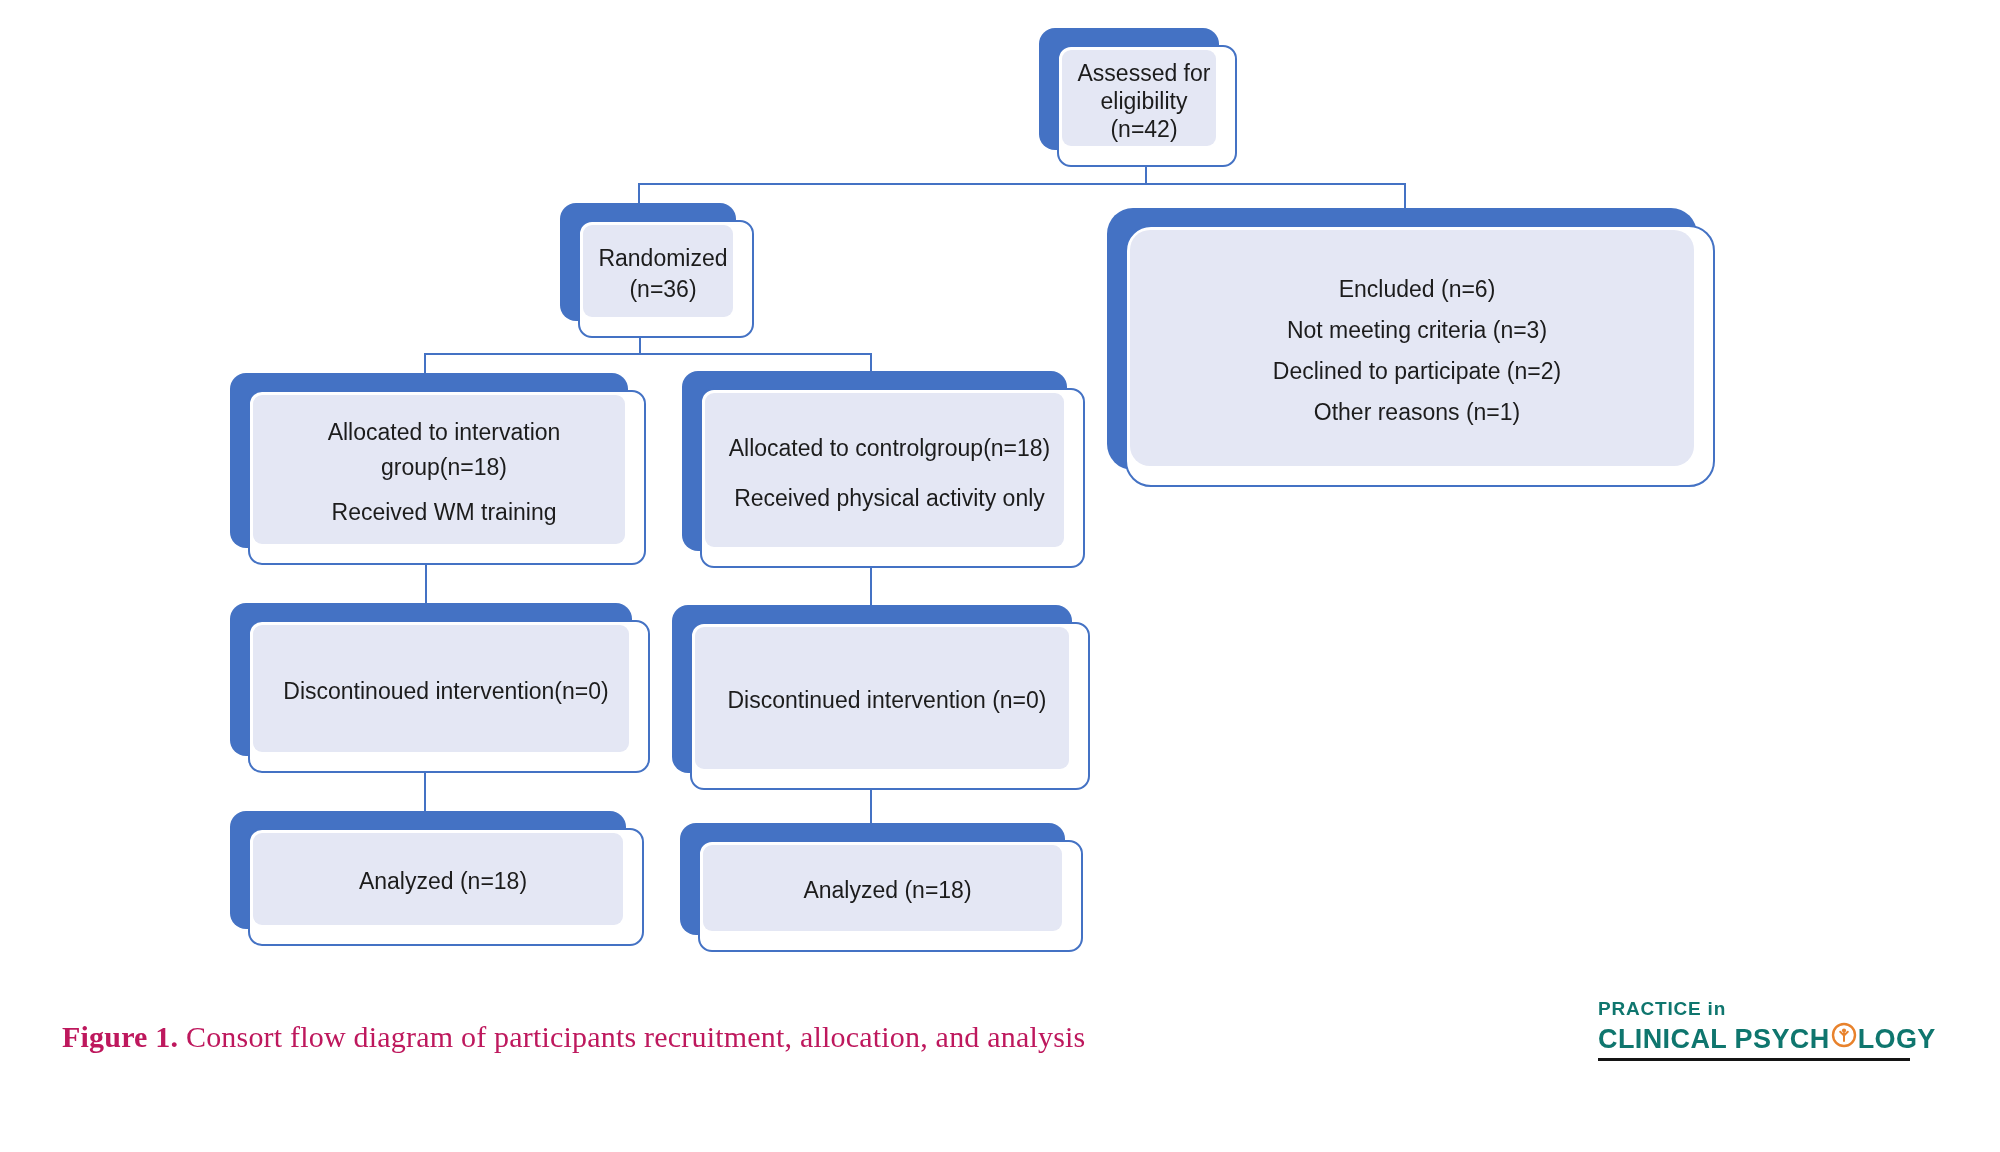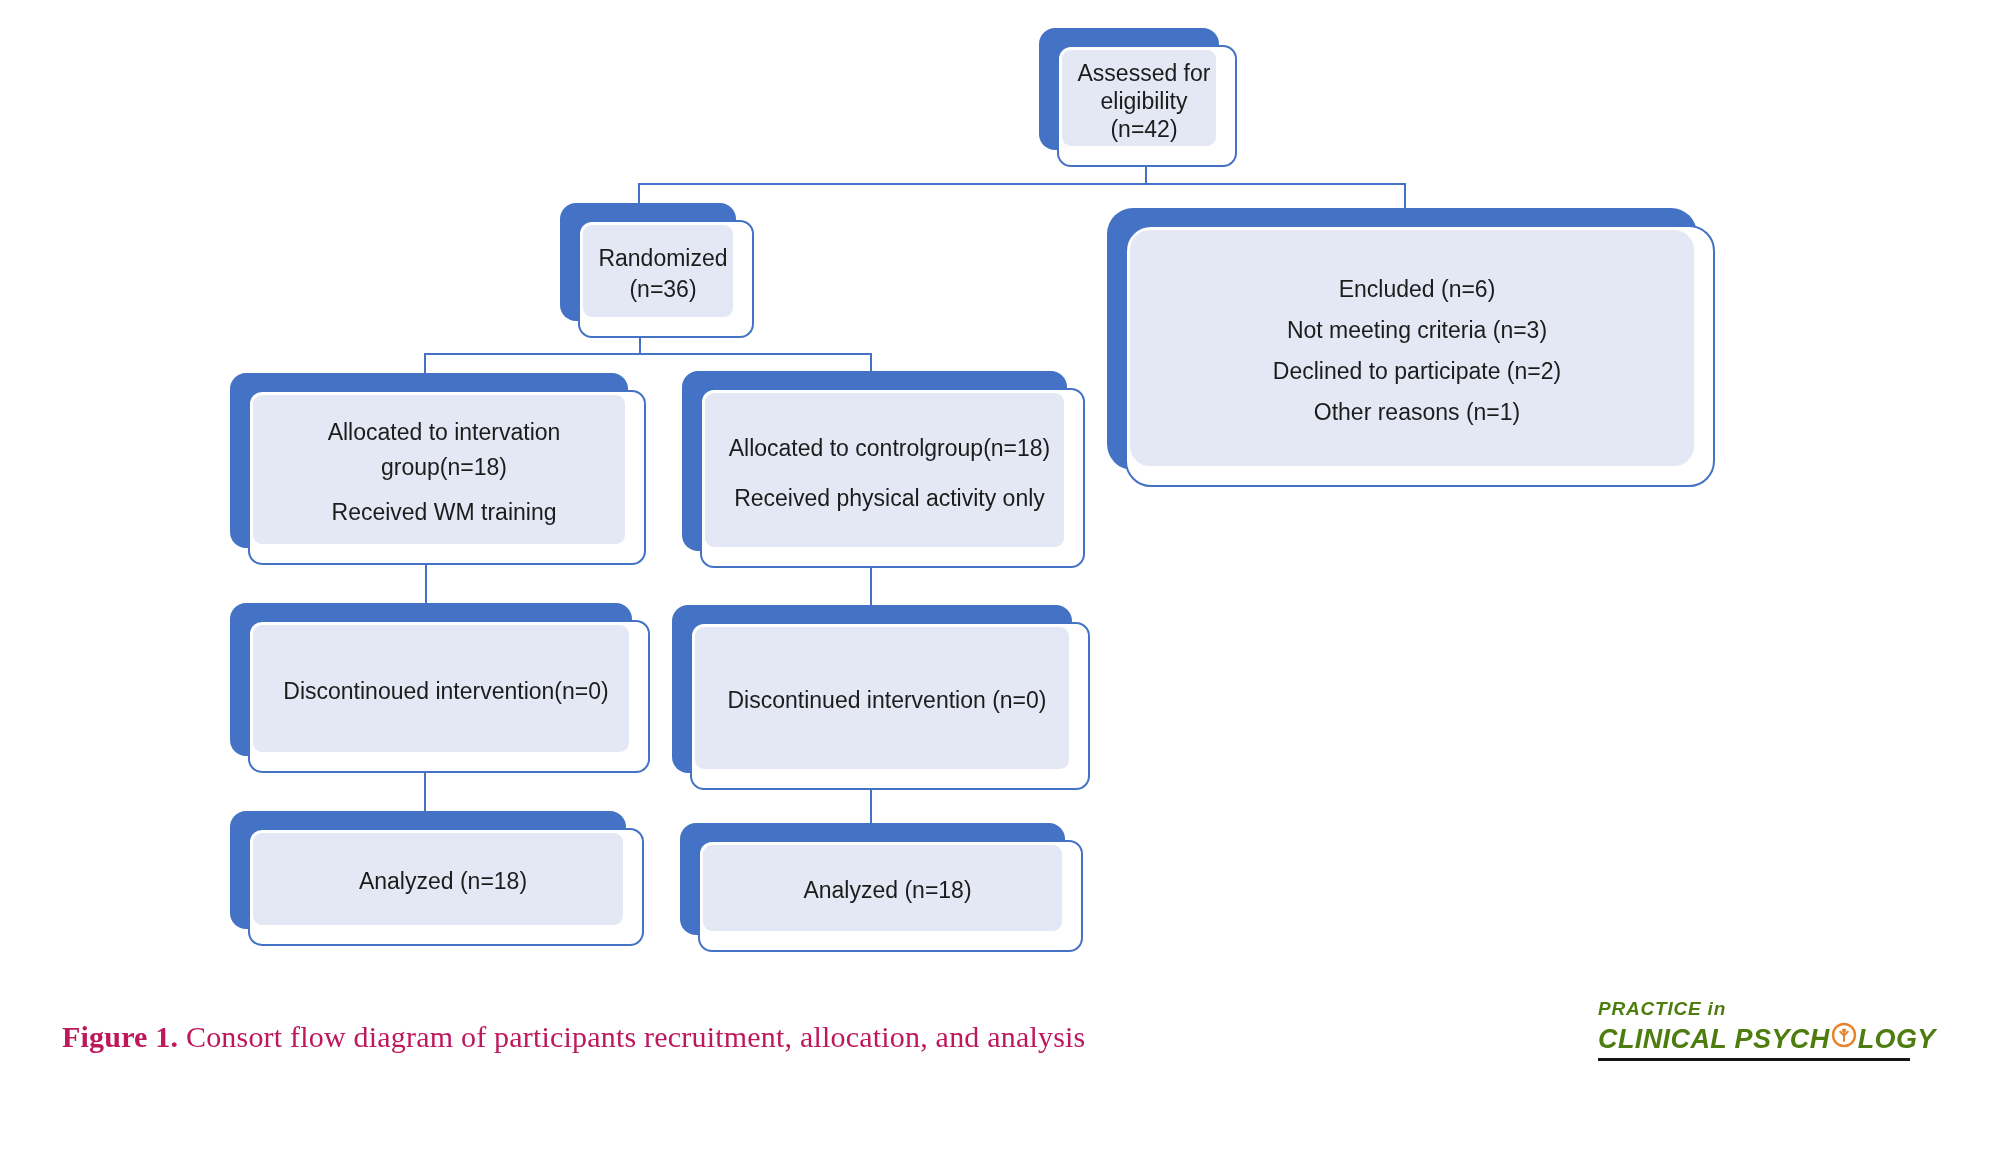--- a/index.html
+++ b/index.html
@@ -37,21 +37,21 @@
   .conn.v{width:2px;}
   .conn.h{height:2px;}
   
   .caption{
     position:absolute;left:62px;top:1020px;
     font-family:"Liberation Serif","DejaVu Serif",serif;
     font-size:30px;color:#be185d;letter-spacing:0.2px;
   }
   .caption b{font-weight:bold;}
   
-  .logo{position:absolute;left:1598px;top:998px;width:312px;color:#4d7c0f;font-style:italic;}
+  .logo{position:absolute;left:1598px;top:998px;width:312px;color:#0f766e;}
   .logo .l1{font-size:19px;font-weight:bold;letter-spacing:0.8px;}
   .logo .l2{
     font-size:27px;font-weight:bold;letter-spacing:0.4px;margin-top:2px;
     padding-bottom:3px;border-bottom:3px solid #141414;
     display:flex;align-items:flex-end;white-space:nowrap;
   }
   .logo .oicon{margin:0 1px;flex:0 0 auto;display:inline-block;}
 </style>
 </head>
 <body>

